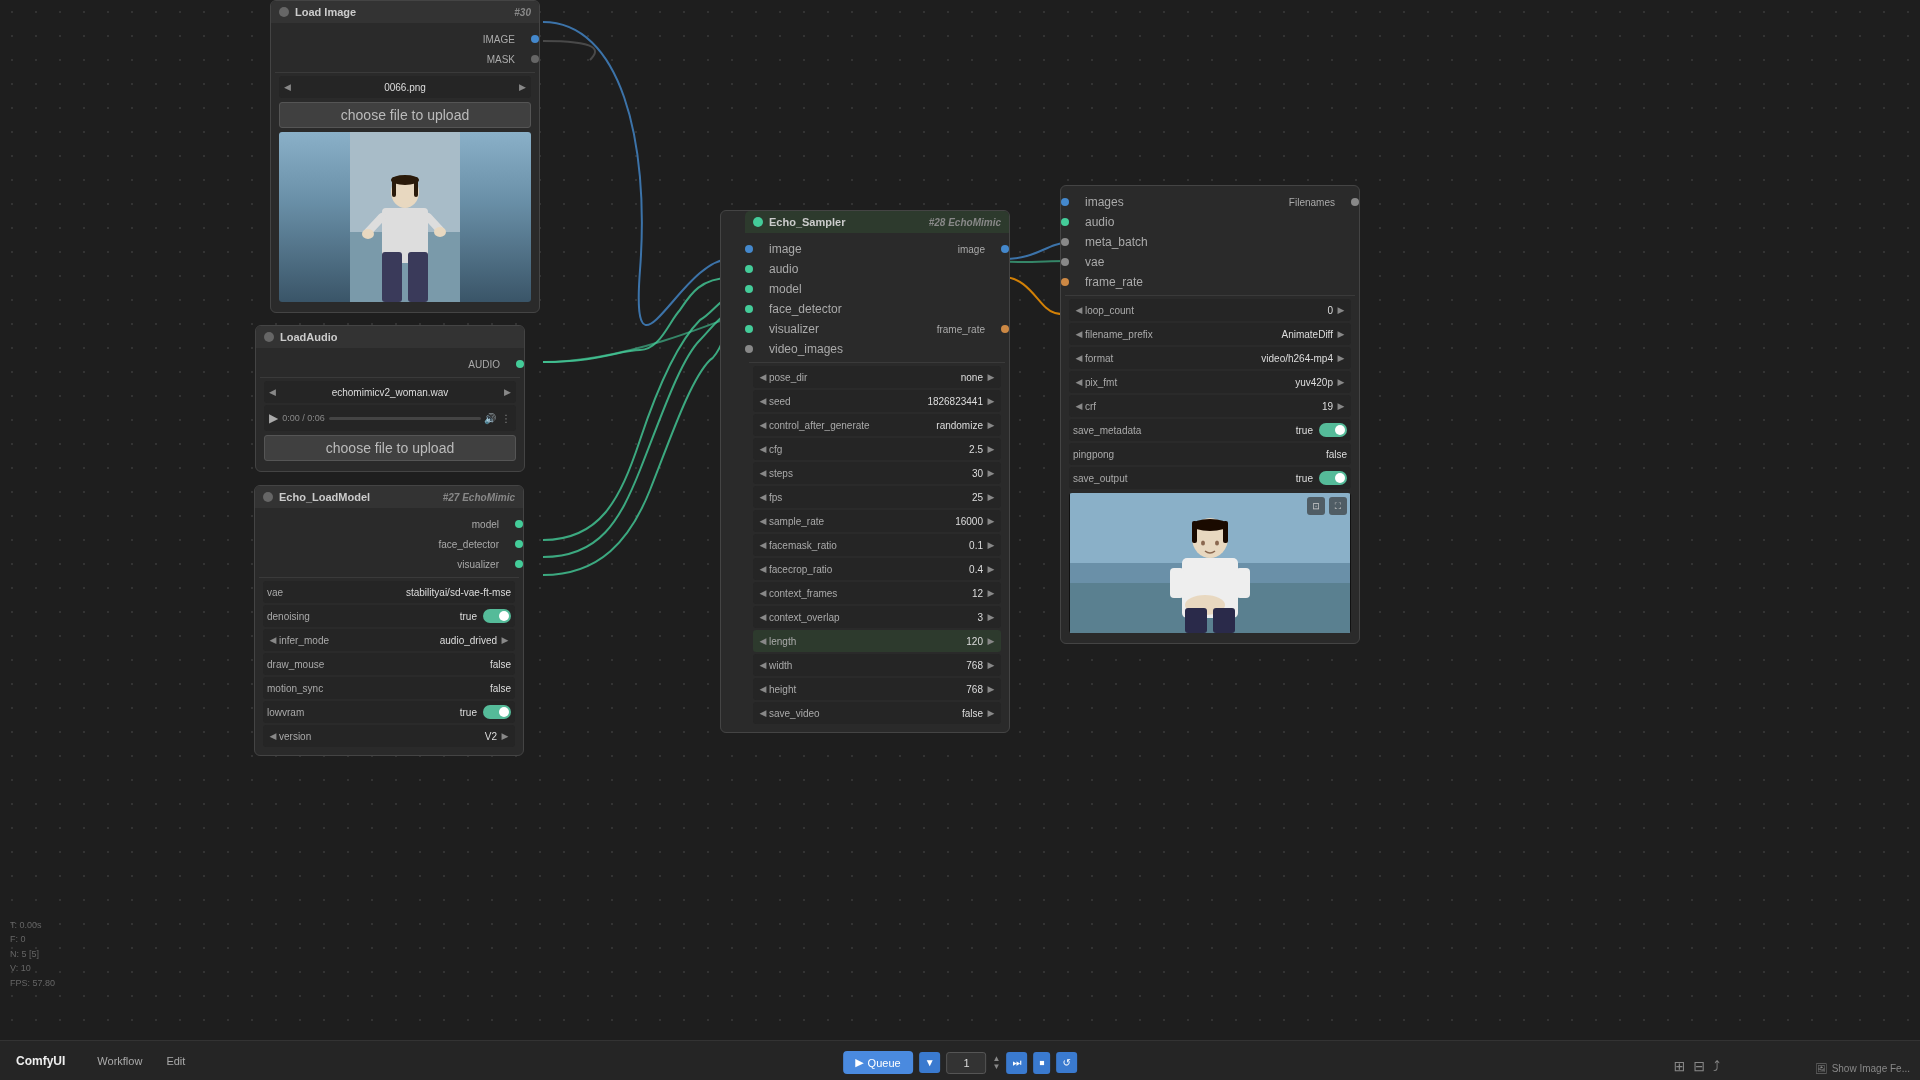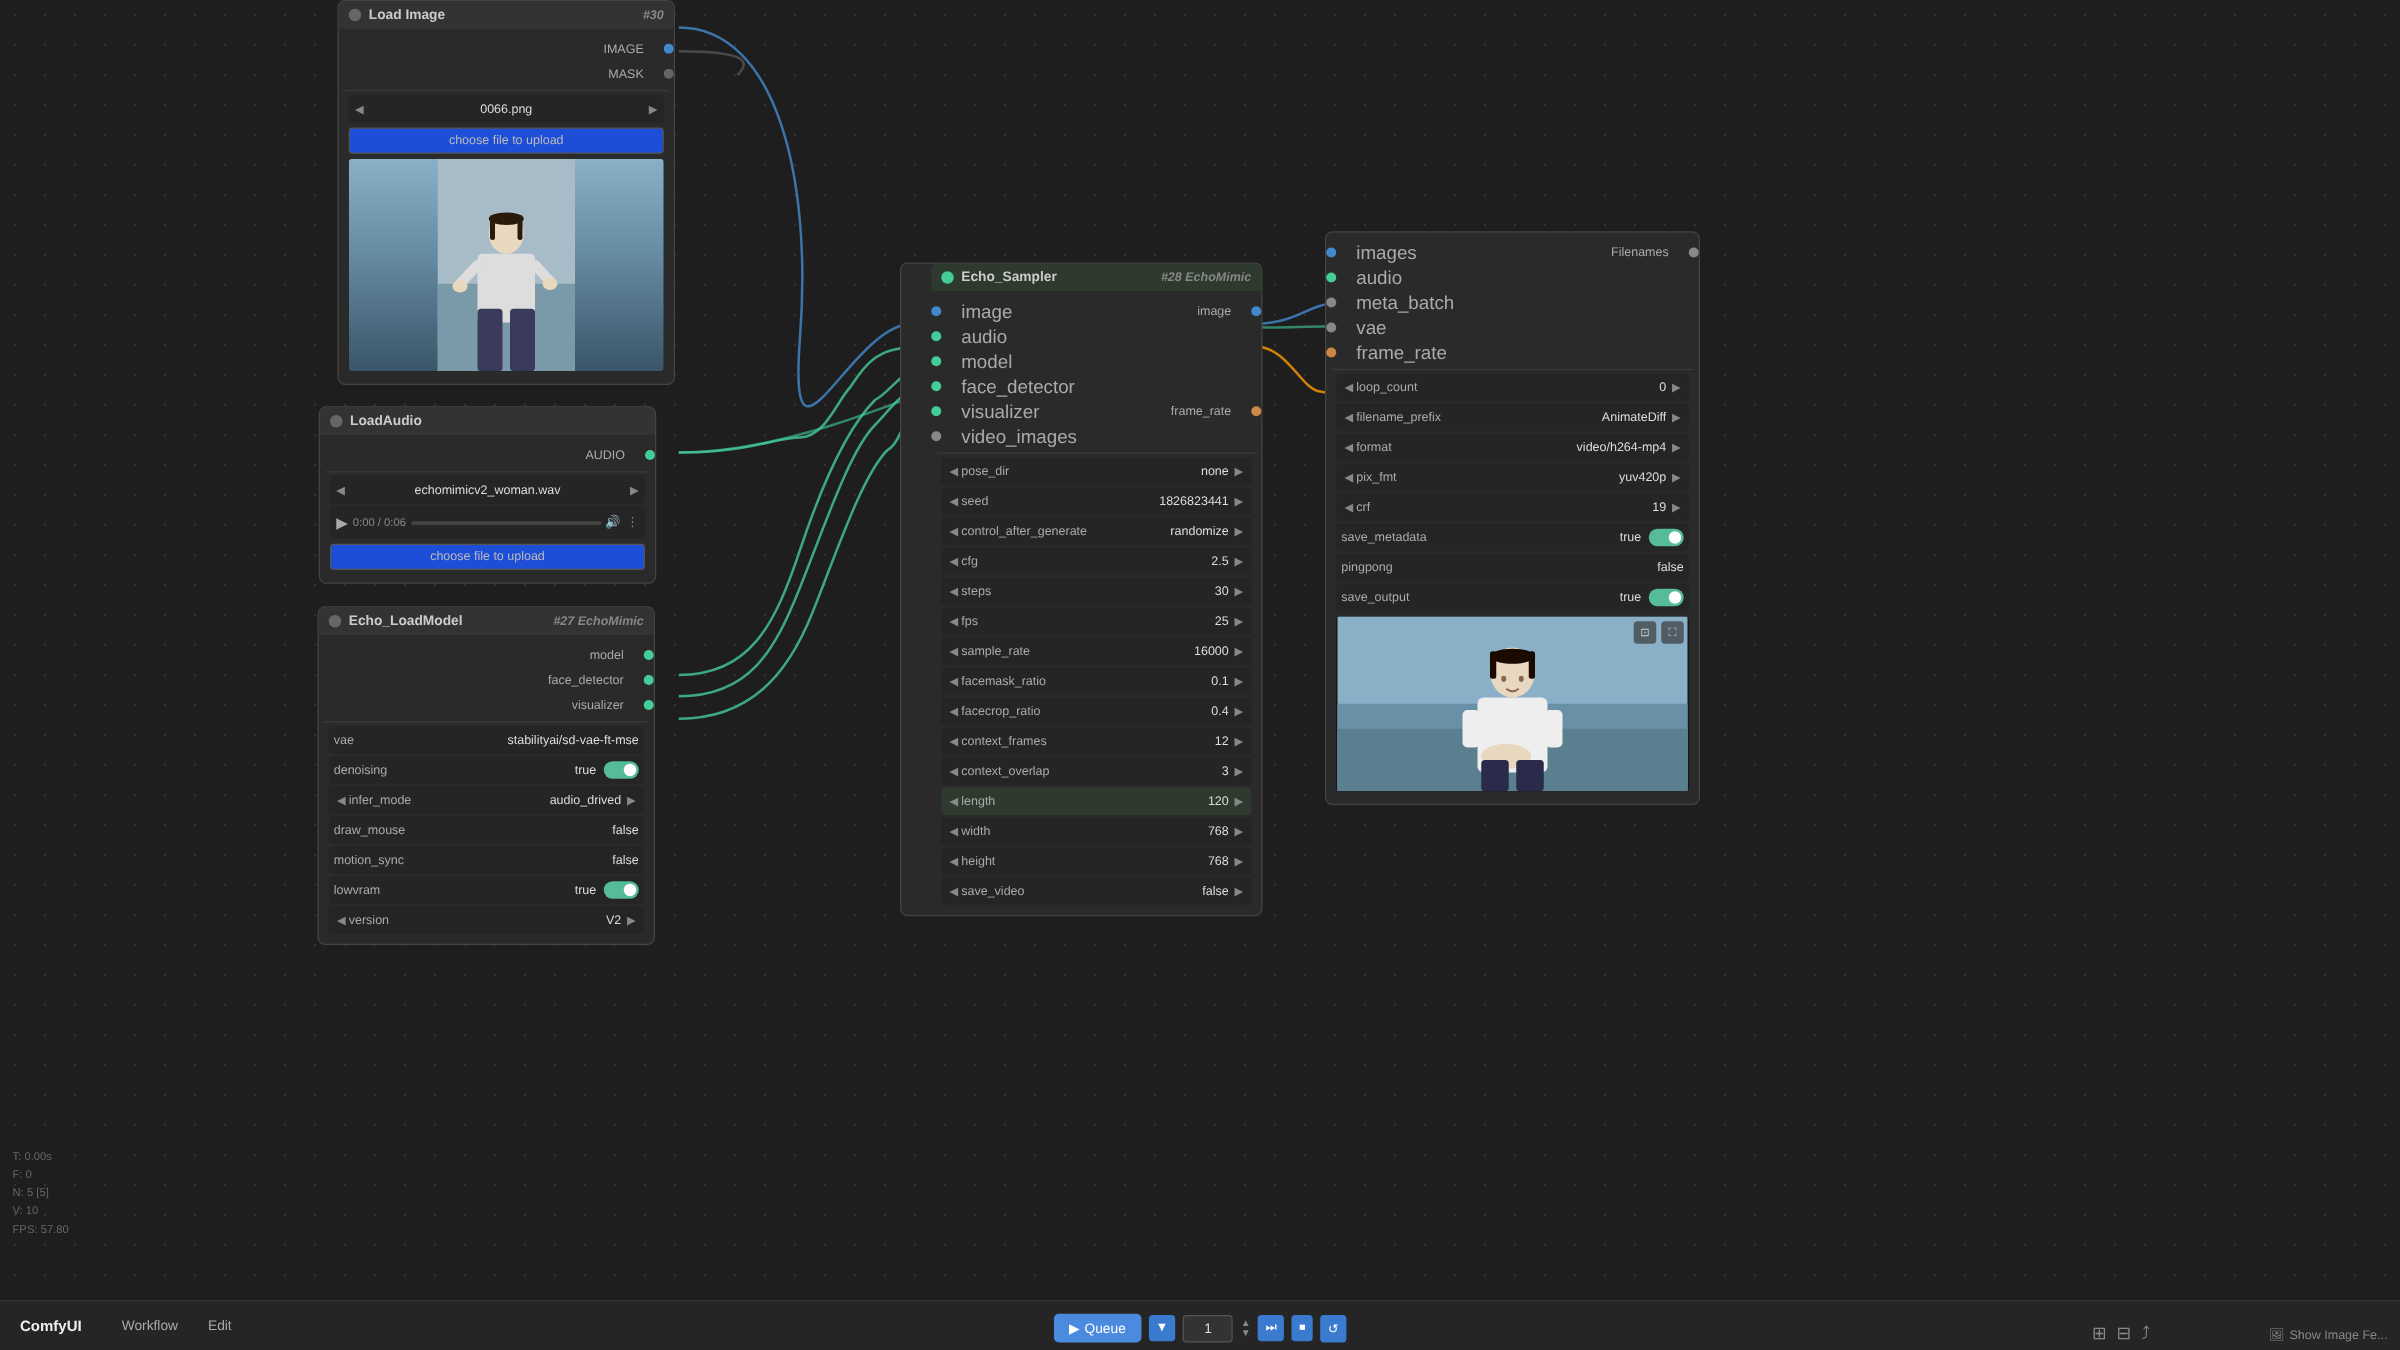--- a/index.html
+++ b/index.html
@@ -158,25 +158,25 @@
     .toggle:not(.on)::after {
       left: 2px; right: auto;
     }
 
     
     .upload-btn {
       display: block;
       width: calc(100% - 8px);
       margin: 4px;
       padding: 4px 8px;
-      background: #1d4ed8;
+      background: #404040;
       border: 1px solid #555;
       border-radius: 3px;
       color: #bbb;
-      font-size: 10px;
+      font-size: 14px;
       text-align: center;
       cursor: pointer;
     }
 
     
     .img-preview {
       margin: 4px;
       border-radius: 3px;
       overflow: hidden;
       background: #1a1a1a;
@@ -434,21 +434,21 @@
     .output-label {
       text-align: right;
       padding-right: 16px;
       color: #aaa;
       font-size: 10px;
     }
 
     .input-label {
       padding-left: 16px;
       color: #aaa;
-      font-size: 15px;
+      font-size: 12px;
     }
 
     
     .stats-overlay {
       position: absolute;
       bottom: 50px;
       left: 10px;
       font-size: 9px;
       color: #666;
       line-height: 1.6;

